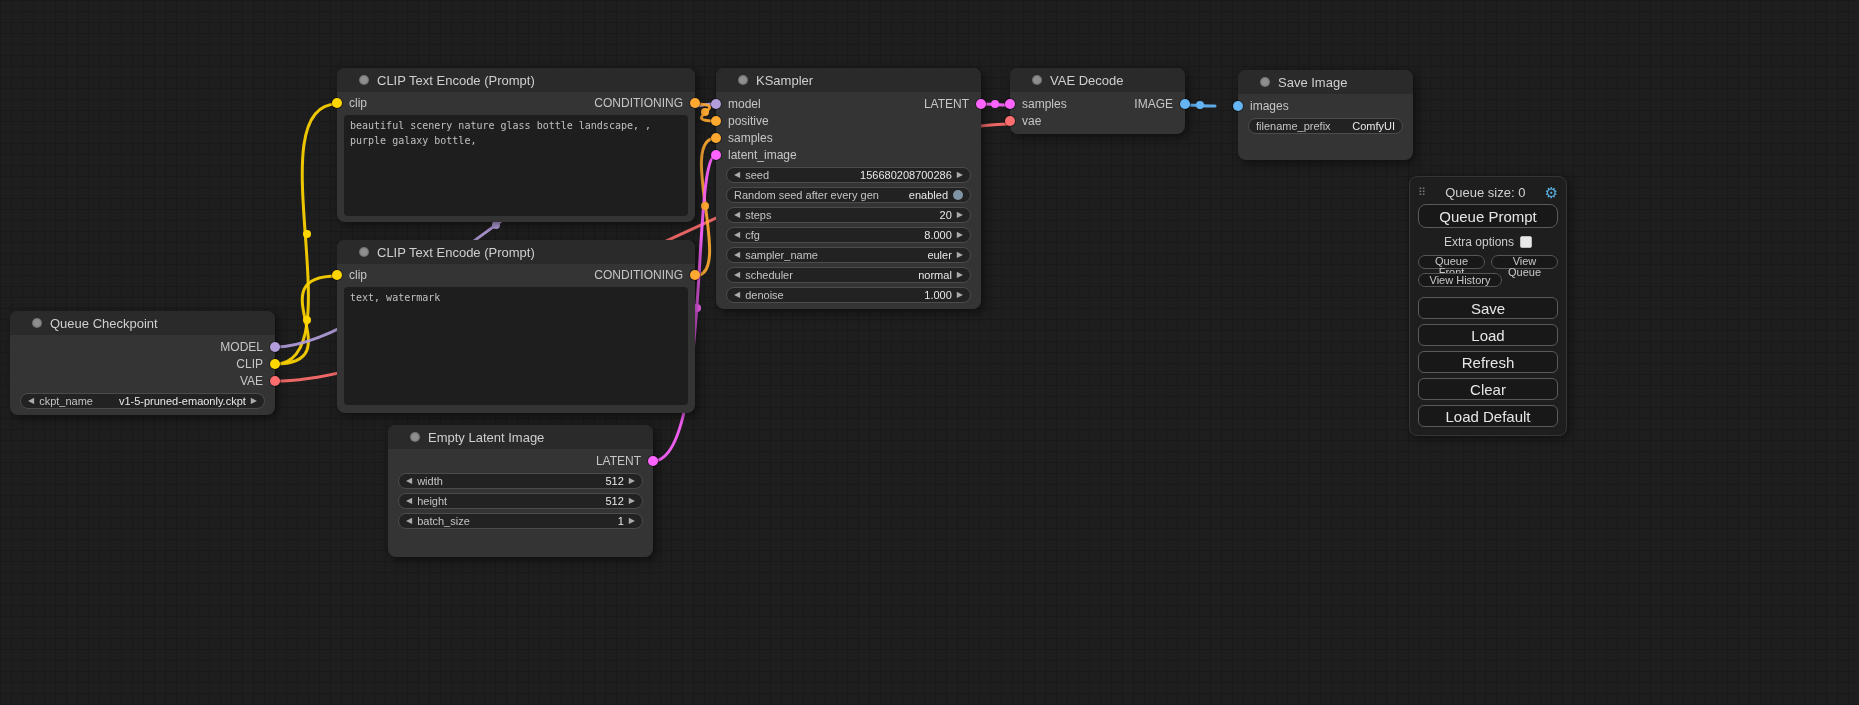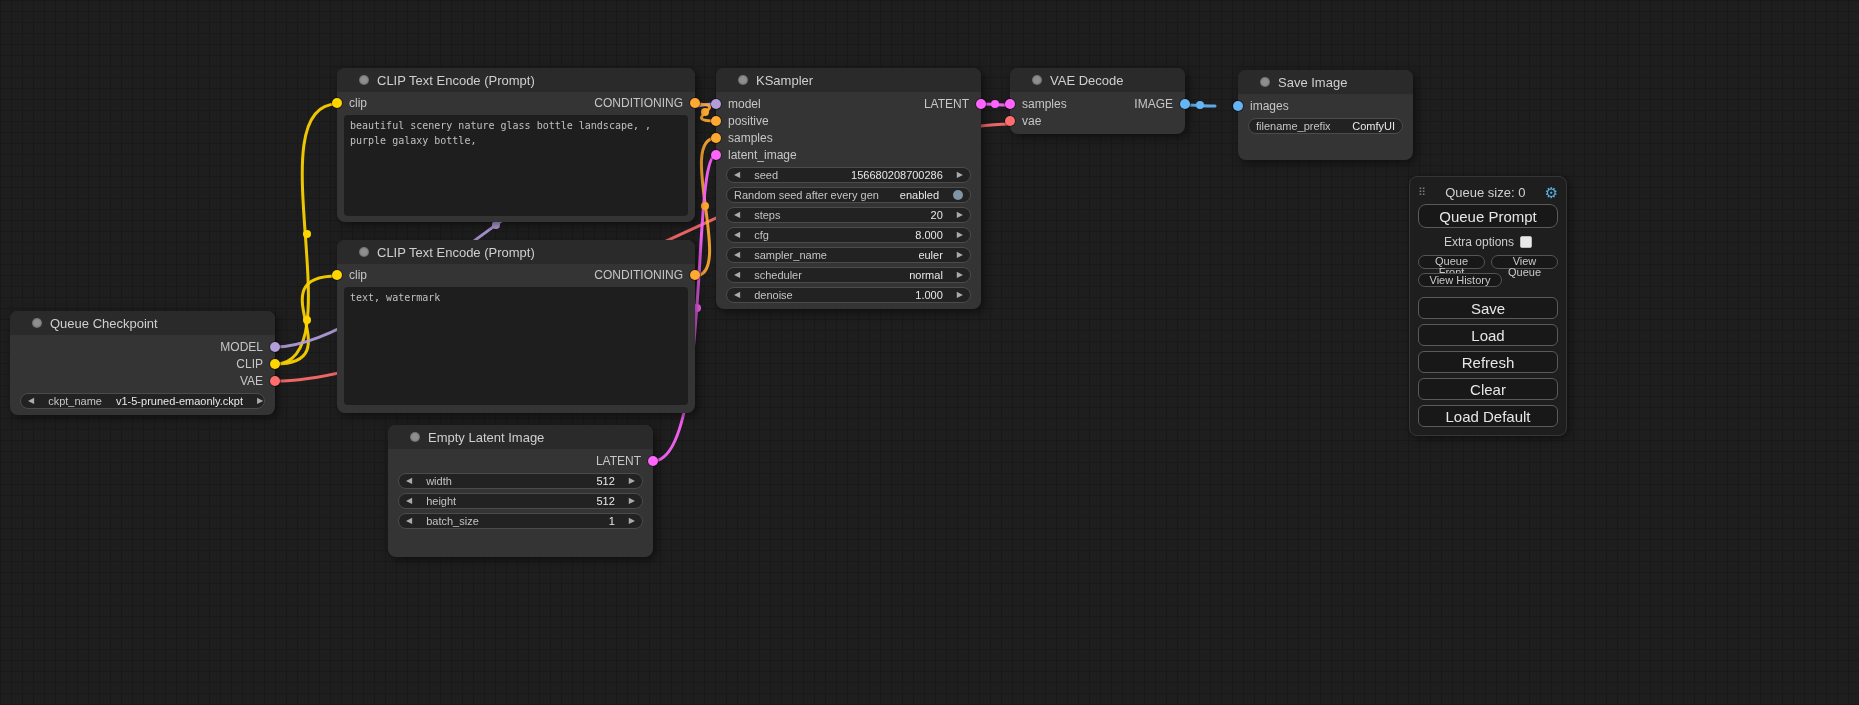--- a/index.html
+++ b/index.html
@@ -26,21 +26,21 @@
   .cdot{width:10px;height:10px;border-radius:50%;background:#8f8f8f;
         box-shadow:inset 0 0 2px rgba(0,0,0,.6);flex:none}
   .nbody{padding-top:3px}
   .srow{position:relative;height:17px;display:flex;align-items:center;
         padding:0 12px;font-size:12px;color:#c6c6c6}
   .slabel.right{margin-left:auto}
   .dot{position:absolute;top:50%;transform:translateY(-50%);
        width:10px;height:10px;border-radius:50%;box-shadow:0 0 0 1px rgba(0,0,0,.35)}
   .dot.in{left:-5px}.dot.out{right:-5px}
   .widget{height:16px;margin:4px 10px 0;background:#222;border:1px solid #4b4b4b;
-          border-radius:8px;display:flex;align-items:center;gap:14px;
+          border-radius:8px;display:flex;align-items:center;gap:5px;
           padding:0 7px;font-size:11px;color:#c4c4c4;white-space:nowrap;overflow:hidden}
   .widget .wval{margin-left:auto;color:#e8e8e8}
   .warrow{color:#ababab;font-size:8px;line-height:1;flex:none}
   .knob{width:10px;height:10px;border-radius:50%;flex:none}
   .ta{margin:4px 7px 0;background:#1e1e1e;border-radius:4px;padding:4px 6px;
       font-family:"DejaVu Sans Mono",monospace;font-size:10px;line-height:1.45;
       color:#c0c0c0;white-space:pre-wrap;overflow:hidden}
 
   .qpanel{position:absolute;left:1409px;top:176px;width:158px;z-index:3;
           background:rgba(30,30,30,.96);border:1px solid #353535;border-radius:8px;

